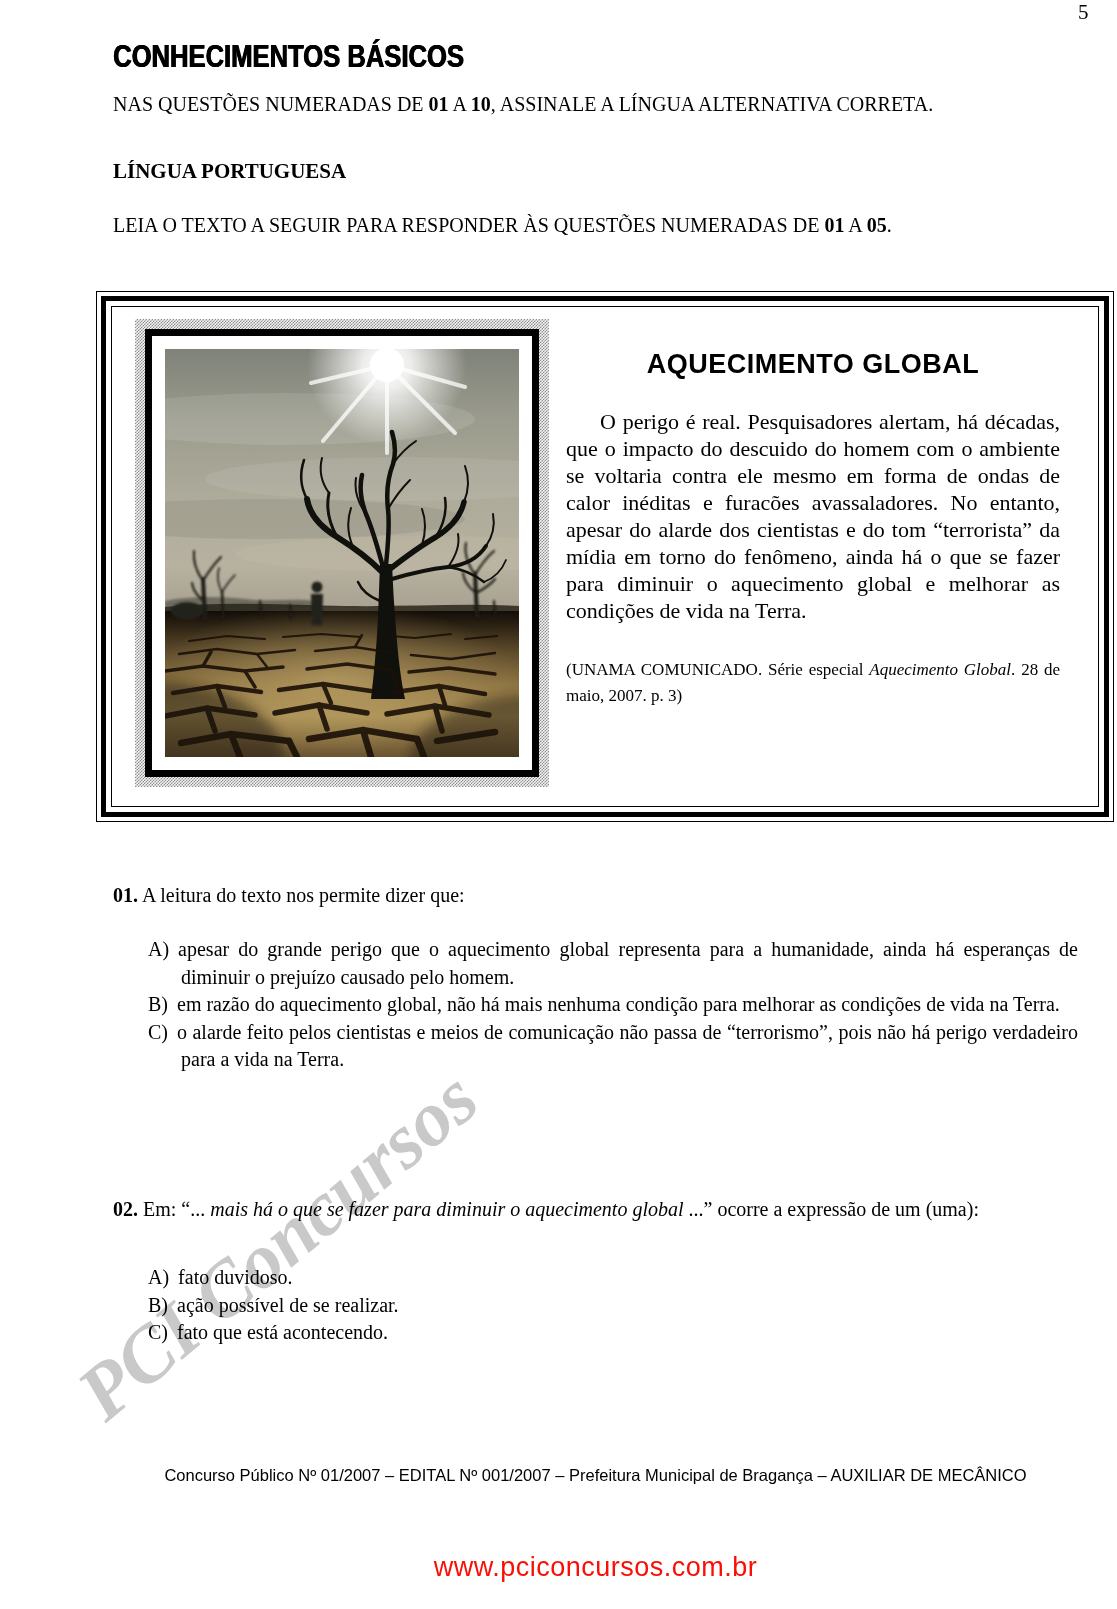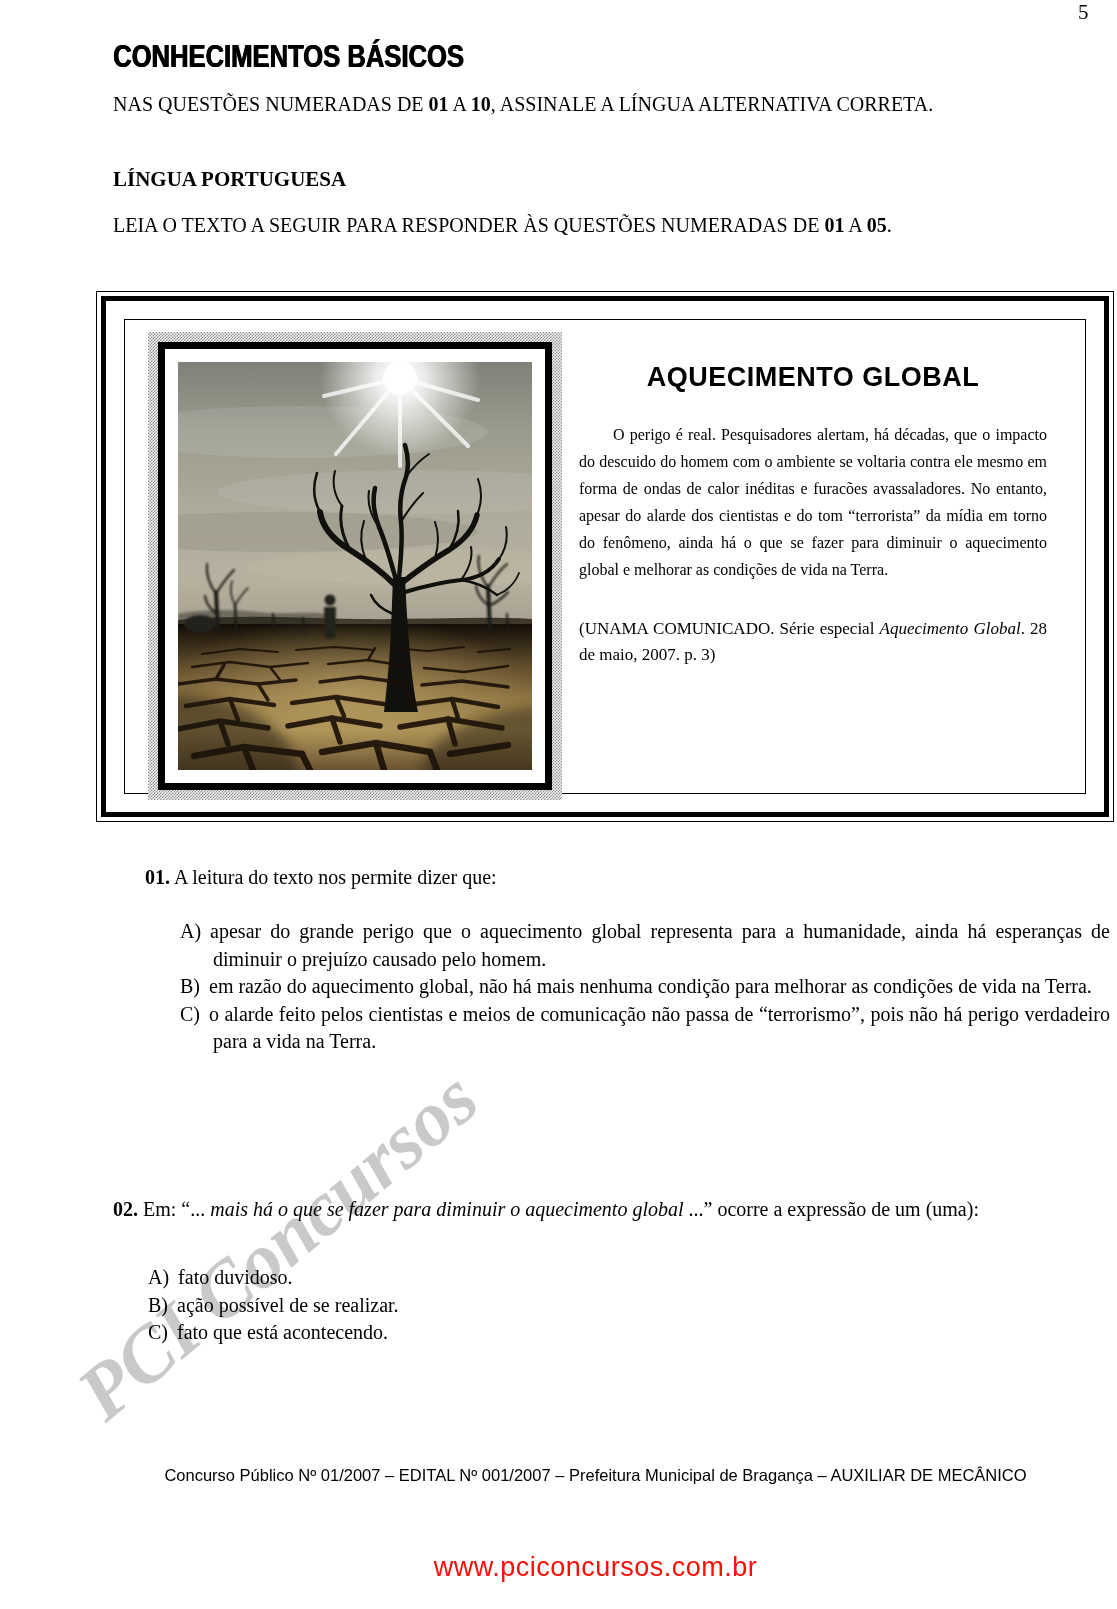--- a/index.html
+++ b/index.html
@@ -7,53 +7,53 @@
         font-family:"Liberation Serif",serif;color:#000;}
 
   .page-number{position:absolute;left:1078px;top:0px;font-size:21px;}
 
   .section-title{position:absolute;left:113px;top:38px;font-family:"Liberation Sans",sans-serif;
                  font-weight:bold;font-size:32px;letter-spacing:0px;white-space:nowrap;
                  transform:scaleX(0.80);transform-origin:0 0;
                  text-shadow:0.8px 0 #000,-0.4px 0 #000;}
 
   .instruction{position:absolute;left:113px;top:93px;width:965px;font-size:20px;}
-  .subject-title{position:absolute;left:113px;top:159px;font-size:21px;font-weight:bold;margin-top:8px;}
+  .subject-title{position:absolute;left:113px;top:159px;font-size:21px;font-weight:bold;}
   .read-instruction{position:absolute;left:113px;top:214px;width:965px;font-size:20px;}
 
   
   .reading-box{position:absolute;left:96px;top:291px;width:1018px;height:531px;
                border:1px solid #000;padding:4px;box-sizing:border-box;background:#fff;}
-  .box-mid{border:5px solid #000;height:100%;box-sizing:border-box;padding:18px;}
+  .box-mid{border:5px solid #000;height:100%;box-sizing:border-box;padding:5px;}
   .box-inner{border:1px solid #000;height:100%;box-sizing:border-box;display:flex;
              align-items:flex-start;padding:6px 10px 6px 23px;}
 
   
   .photo-wrap{flex:0 0 auto;margin-top:6px;padding:10px;background-color:#f2f2f2;
       background-image:
         linear-gradient(45deg,#8e8e8e 25%,transparent 25%,transparent 75%,#8e8e8e 75%),
         linear-gradient(45deg,#8e8e8e 25%,transparent 25%,transparent 75%,#8e8e8e 75%);
       background-position:0 0,1.5px 1.5px;background-size:3px 3px;}
   .photo-black{border:7px solid #000;background:#fff;}
   .photo-mat{padding:13px;background:#fff;}
   .photo-mat svg{display:block;}
 
   .box-text{flex:1 1 auto;padding-left:17px;padding-right:28px;}
   .box-title{margin-top:36px;text-align:center;font-family:"Liberation Sans",sans-serif;
              font-weight:bold;font-size:27px;letter-spacing:0.5px;}
-  .box-paragraph{margin:28px 0 0 0;font-size:16px;line-height:27px;text-align:justify;text-indent:34px;}
+  .box-paragraph{margin:28px 0 0 0;font-size:22px;line-height:27px;text-align:justify;text-indent:34px;}
   .box-citation{margin:33px 0 0 0;font-size:17px;line-height:26px;text-align:justify;}
   .box-citation i{font-style:italic;}
 
   .watermark{position:absolute;left:118px;top:1348px;z-index:0;white-space:nowrap;
              font-family:"Liberation Serif",serif;font-style:italic;font-weight:bold;
              font-size:78px;color:#c9c9c9;transform:rotate(-40deg);transform-origin:0 100%;}
 
   .question{position:absolute;left:113px;width:965px;font-size:20px;z-index:1;}
-  .q1{top:864px;margin-left:32px;}
+  .q1{top:882px;}
   .q2{top:1196px;}
   .q-heading{line-height:27px;text-align:justify;}
   .q-heading b{font-weight:bold;}
   .q-heading i{font-style:italic;}
   .options{margin-left:35px;margin-top:27px;}
   .q2 .options{margin-top:41px;}
   .opt{padding-left:33px;text-indent:-33px;text-align:justify;line-height:27.5px;}
   .opt-label{margin-right:9px;}
 
   .footer{position:absolute;left:113px;top:1466px;width:965px;text-align:center;

